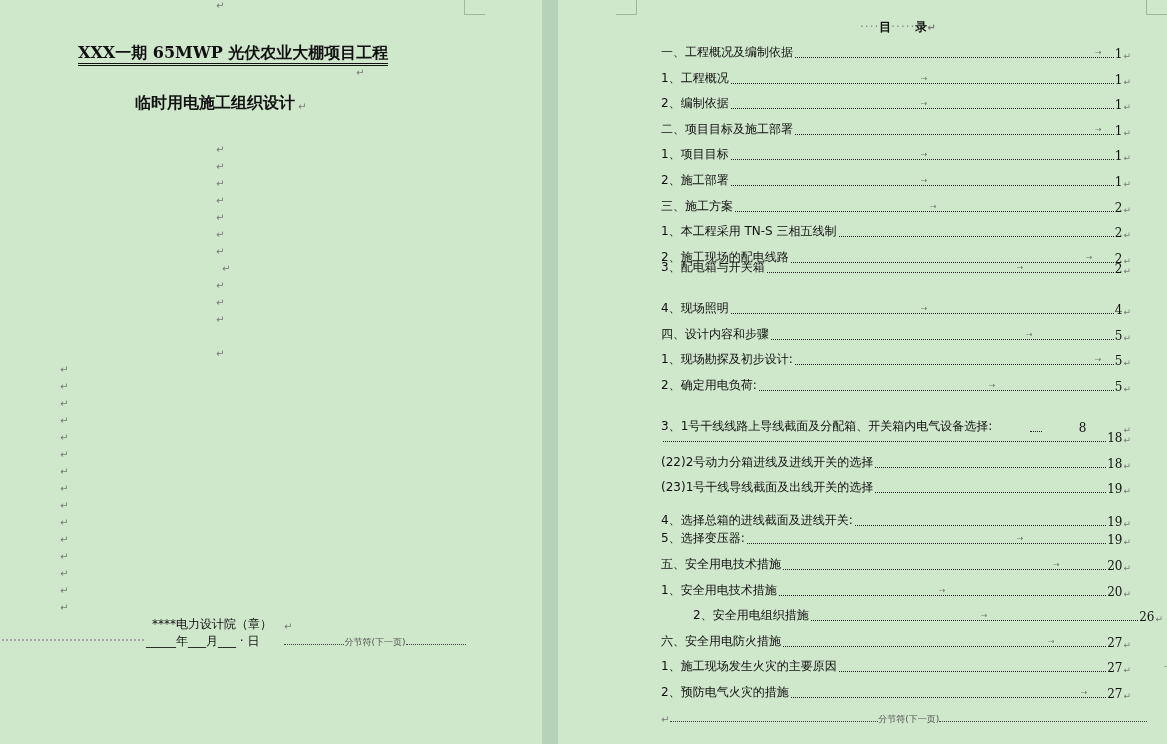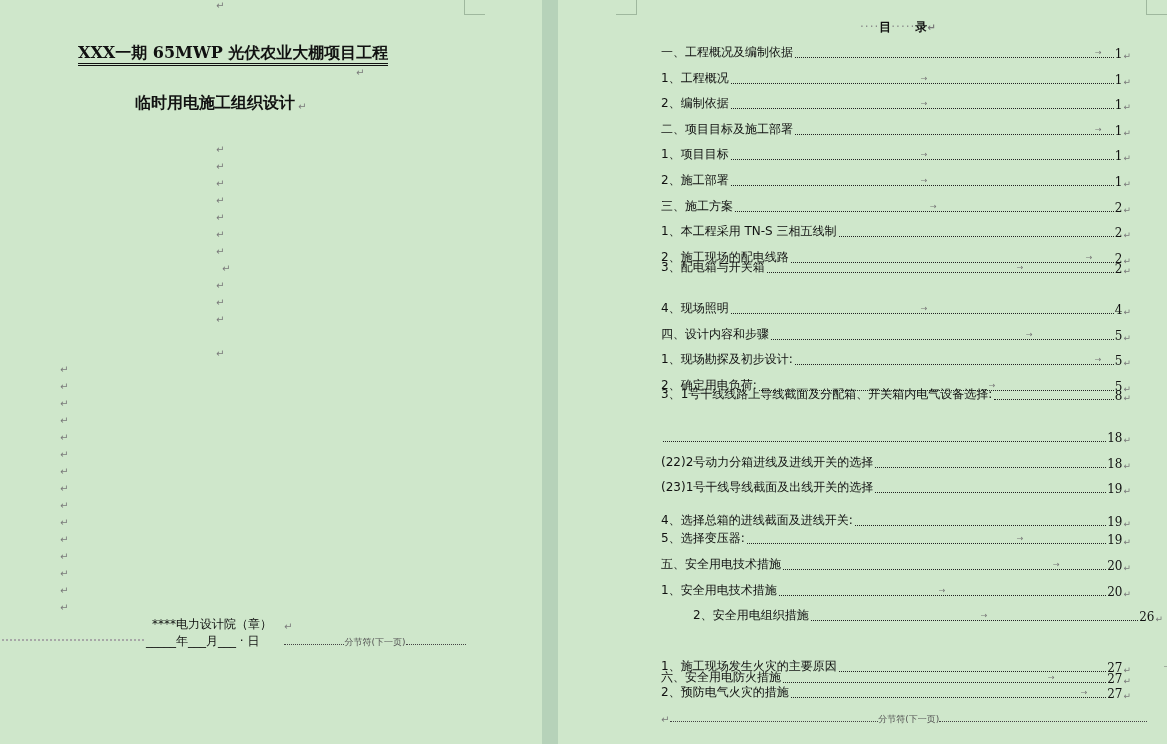--- a/index.html
+++ b/index.html
@@ -205,21 +205,21 @@
       <span class="ret">↵</span>
     </div>
     <div class="toc-row" style="top: 377.8px;">
       <span class="lbl">2、确定用电负荷:</span>
       <span class="lead">
         <span class="tab" style="left:230px">→</span>
       </span>
       <span class="num">5</span>
       <span class="ret">↵</span>
     </div>
-    <div class="toc-row" style="top: 387px;">
+    <div class="toc-row" style="top: 419px; gap: 36px;">
       <span class="lbl">3、1号干线线路上导线截面及分配箱、开关箱内电气设备选择:</span>
       <span class="lead"></span>
       <span class="num">8</span>
       <span class="ret">↵</span>
     </div>
     <div class="toc-row" style="top: 429px;">
       <span class="lead"></span>
       <span class="num">18</span>
       <span class="ret">↵</span>
     </div>
@@ -266,21 +266,21 @@
       <span class="ret">↵</span>
     </div>
     <div class="toc-row" style="top: 608.2px; margin-left: 32px;">
       <span class="lbl">2、安全用电组织措施</span>
       <span class="lead">
         <span class="tab" style="left:170px">→</span>
       </span>
       <span class="num">26</span>
       <span class="ret">↵</span>
     </div>
-    <div class="toc-row" style="top: 633.8px; margin-top: 36px;">
+    <div class="toc-row" style="top: 633.8px;">
       <span class="lbl">六、安全用电防火措施</span>
       <span class="lead">
         <span class="tab" style="left:265px">→</span>
       </span>
       <span class="num">27</span>
       <span class="ret">↵</span>
     </div>
     <div class="toc-row" style="top: 659.4px;">
       <span class="lbl">1、施工现场发生火灾的主要原因</span>
       <span class="lead">

